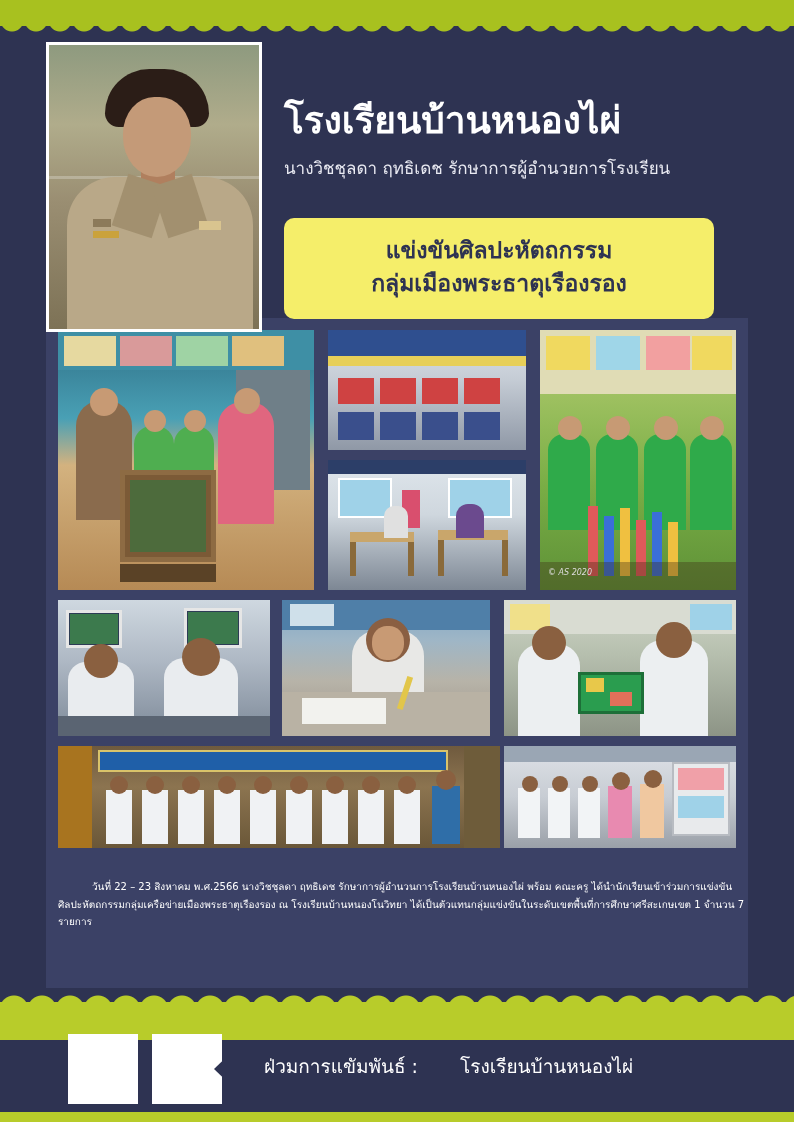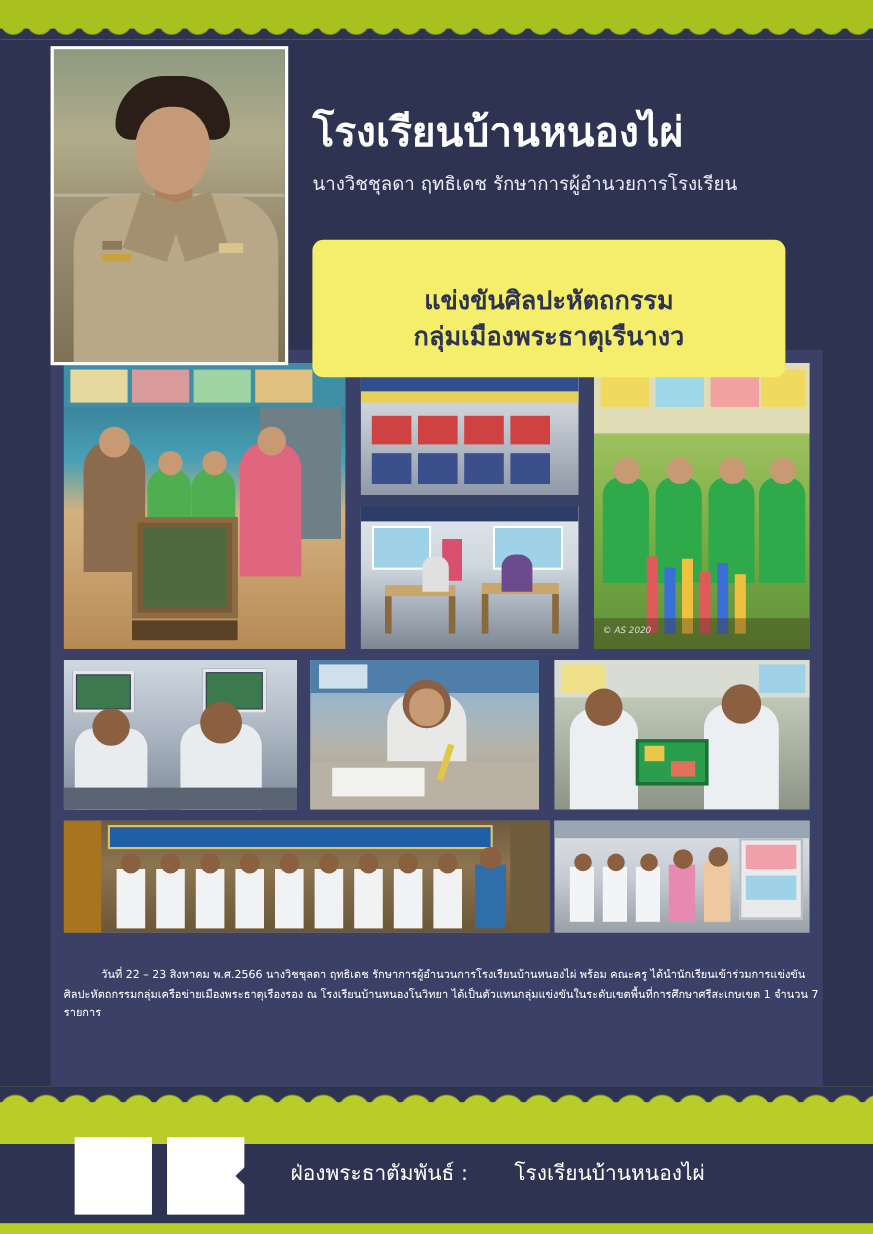--- a/index.html
+++ b/index.html
@@ -148,21 +148,20 @@
     background: #f5ee6a;
     border-radius: 10px;
     padding: 16px 10px 18px 10px;
     text-align: center;
   }
   .yellow-card .l1 {
     color: #2e3352;
     font-size: 23px;
     font-weight: bold;
     line-height: 1.45;
-    margin-top: 24px;
   }
   .yellow-card .l2 {
     color: #2e3352;
     font-size: 23px;
     font-weight: bold;
     line-height: 1.45;
   }
 
   
   .gallery {
@@ -255,21 +254,21 @@
     <div class="badge3"></div>
   </div>
 
   <div class="title-block">
     <div class="school-title">โรงเรียนบ้านหนองไผ่</div>
     <div class="director-line">นางวิชชุลดา ฤทธิเดช  รักษาการผู้อำนวยการโรงเรียน</div>
   </div>
 
   <div class="yellow-card">
     <div class="l1">แข่งขันศิลปะหัตถกรรม</div>
-    <div class="l2">กลุ่มเมืองพระธาตุเรืนางว</div>
+    <div class="l2">กลุ่มเมืองพระธาตุเรืองรอง</div>
   </div>
 </div>
 
 <div class="gallery">
 
   <div class="ph" style="left:12px; top:12px; width:256px; height:260px;">
     <div class="blk" style="inset:0; background:linear-gradient(180deg,#2f6f86 0%,#49a0b5 34%,#d3b27f 52%,#b68a55 100%);"></div>
     <div class="blk" style="left:0;top:0;width:256px;height:40px;background:#3e8fa5;"></div>
     <div class="blk" style="left:6px;top:6px;width:52px;height:30px;background:#e6d9a0;"></div>
     <div class="blk" style="left:62px;top:6px;width:52px;height:30px;background:#d99a9a;"></div>
@@ -437,16 +436,16 @@
 <div class="bottom-wave"></div>
 <div class="bottom-wave-top"></div>
 <div class="bottom-dark-bar"></div>
 
 <div class="footer">
   <div class="fbox one"></div>
   <div class="fbox two"></div>
   <div class="arrow-tip"></div>
   <div class="arrow-bar"></div>
   <div class="footer-text">
-    <span>ฝ่องพระธาตัมพันธ์ :</span>
+    <span>ฝ่วมการแขัมพันธ์ :</span>
     <span class="val">โรงเรียนบ้านหนองไผ่</span>
   </div>
 </div>
 
 </body></html>

